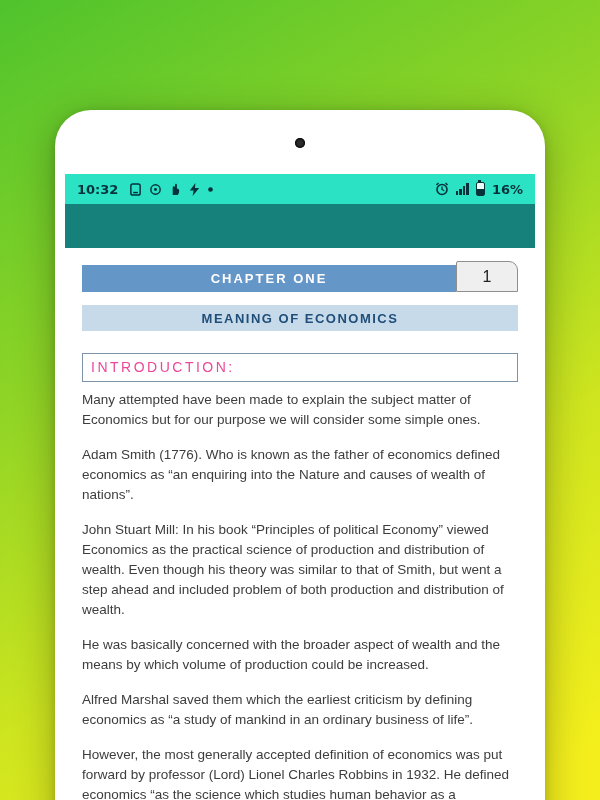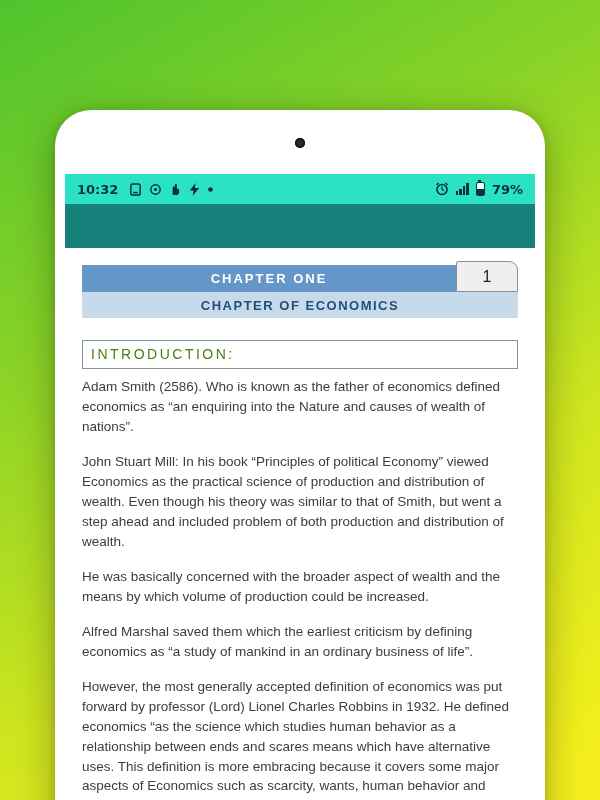--- a/index.html
+++ b/index.html
@@ -85,20 +85,21 @@
     height: 44px;
     background: #16807b;
   }
   
   .content {
     padding: 13px 17px 0 17px;
   }
   .chapter-row {
     display: flex;
     align-items: flex-end;
+    margin-bottom: 13px;
     justify-content: space-between;
   }
   .chapter-bar {
     flex: 1;
     height: 27px;
     background: #6496c8;
     color: #ffffff;
     display: flex;
     align-items: center;
     justify-content: center;
@@ -126,21 +127,21 @@
     align-items: center;
     justify-content: center;
     font-weight: bold;
     font-size: 13px;
     letter-spacing: 1.5px;
     margin-bottom: 22px;
   }
   .intro-box {
     border: 1px solid #7d93a8;
     padding: 5px 8px 6px;
-    color: #4d7c0f;
+    color: #ec4899;
     font-size: 14px;
     letter-spacing: 2.5px;
     margin-bottom: 8px;
   }
   .paragraphs .body-para {
     font-size: 13.5px;
     line-height: 1.48;
     color: #3d3d3d;
     margin: 0 0 15px 0;
   }
@@ -195,40 +196,41 @@
         </span>
         <span class="sb-icon signal">
             <i></i>
             <i></i>
             <i></i>
             <i></i>
           </span>
         <span class="sb-icon battery">
             <span class="fill"></span>
           </span>
-        <span class="sb-percent">79%</span>
+        <span class="sb-percent">16%</span>
       </div>
     </div>
 
     <div class="app-bar"></div>
 
     <div class="content">
 
       <div class="chapter-row">
         <div class="chapter-bar">CHAPTER ONE</div>
         <div class="page-tab">1</div>
       </div>
 
-      <div class="title-bar">CHAPTER OF ECONOMICS</div>
+      <div class="title-bar">MEANING OF ECONOMICS</div>
 
       <div class="intro-box">INTRODUCTION:</div>
 
       <div class="paragraphs">
 
-          <p class="body-para">Adam Smith (2586). Who is known as the father of economics defined economics as “an enquiring into the Nature and causes of wealth of nations”.</p>
+      <p class="body-para">Many attempted have been made to explain the subject matter of Economics but for our purpose we will consider some simple ones.</p>
+          <p class="body-para">Adam Smith (1776). Who is known as the father of economics defined economics as “an enquiring into the Nature and causes of wealth of nations”.</p>
           <p class="body-para">John Stuart Mill: In his book “Principles of political Economy” viewed Economics as the practical science of production and distribution of wealth. Even though his theory was similar to that of Smith, but went a step ahead and included problem of both production and distribution of wealth.</p>
           <p class="body-para">He was basically concerned with the broader aspect of wealth and the means by which volume of production could be increased.</p>
           <p class="body-para">Alfred Marshal saved them which the earliest criticism by defining economics as “a study of mankind in an ordinary business of life”.</p>
           <p class="body-para">However, the most generally accepted definition of economics was put forward by professor (Lord) Lionel Charles Robbins in 1932. He defined economics “as the science which studies human behavior as a relationship between ends and scares means which have alternative uses. This definition is more embracing because it covers some major aspects of Economics such as scarcity, wants, human behavior and choice.</p>
         </div>
 
     </div>
   </div>
 </div>
 

